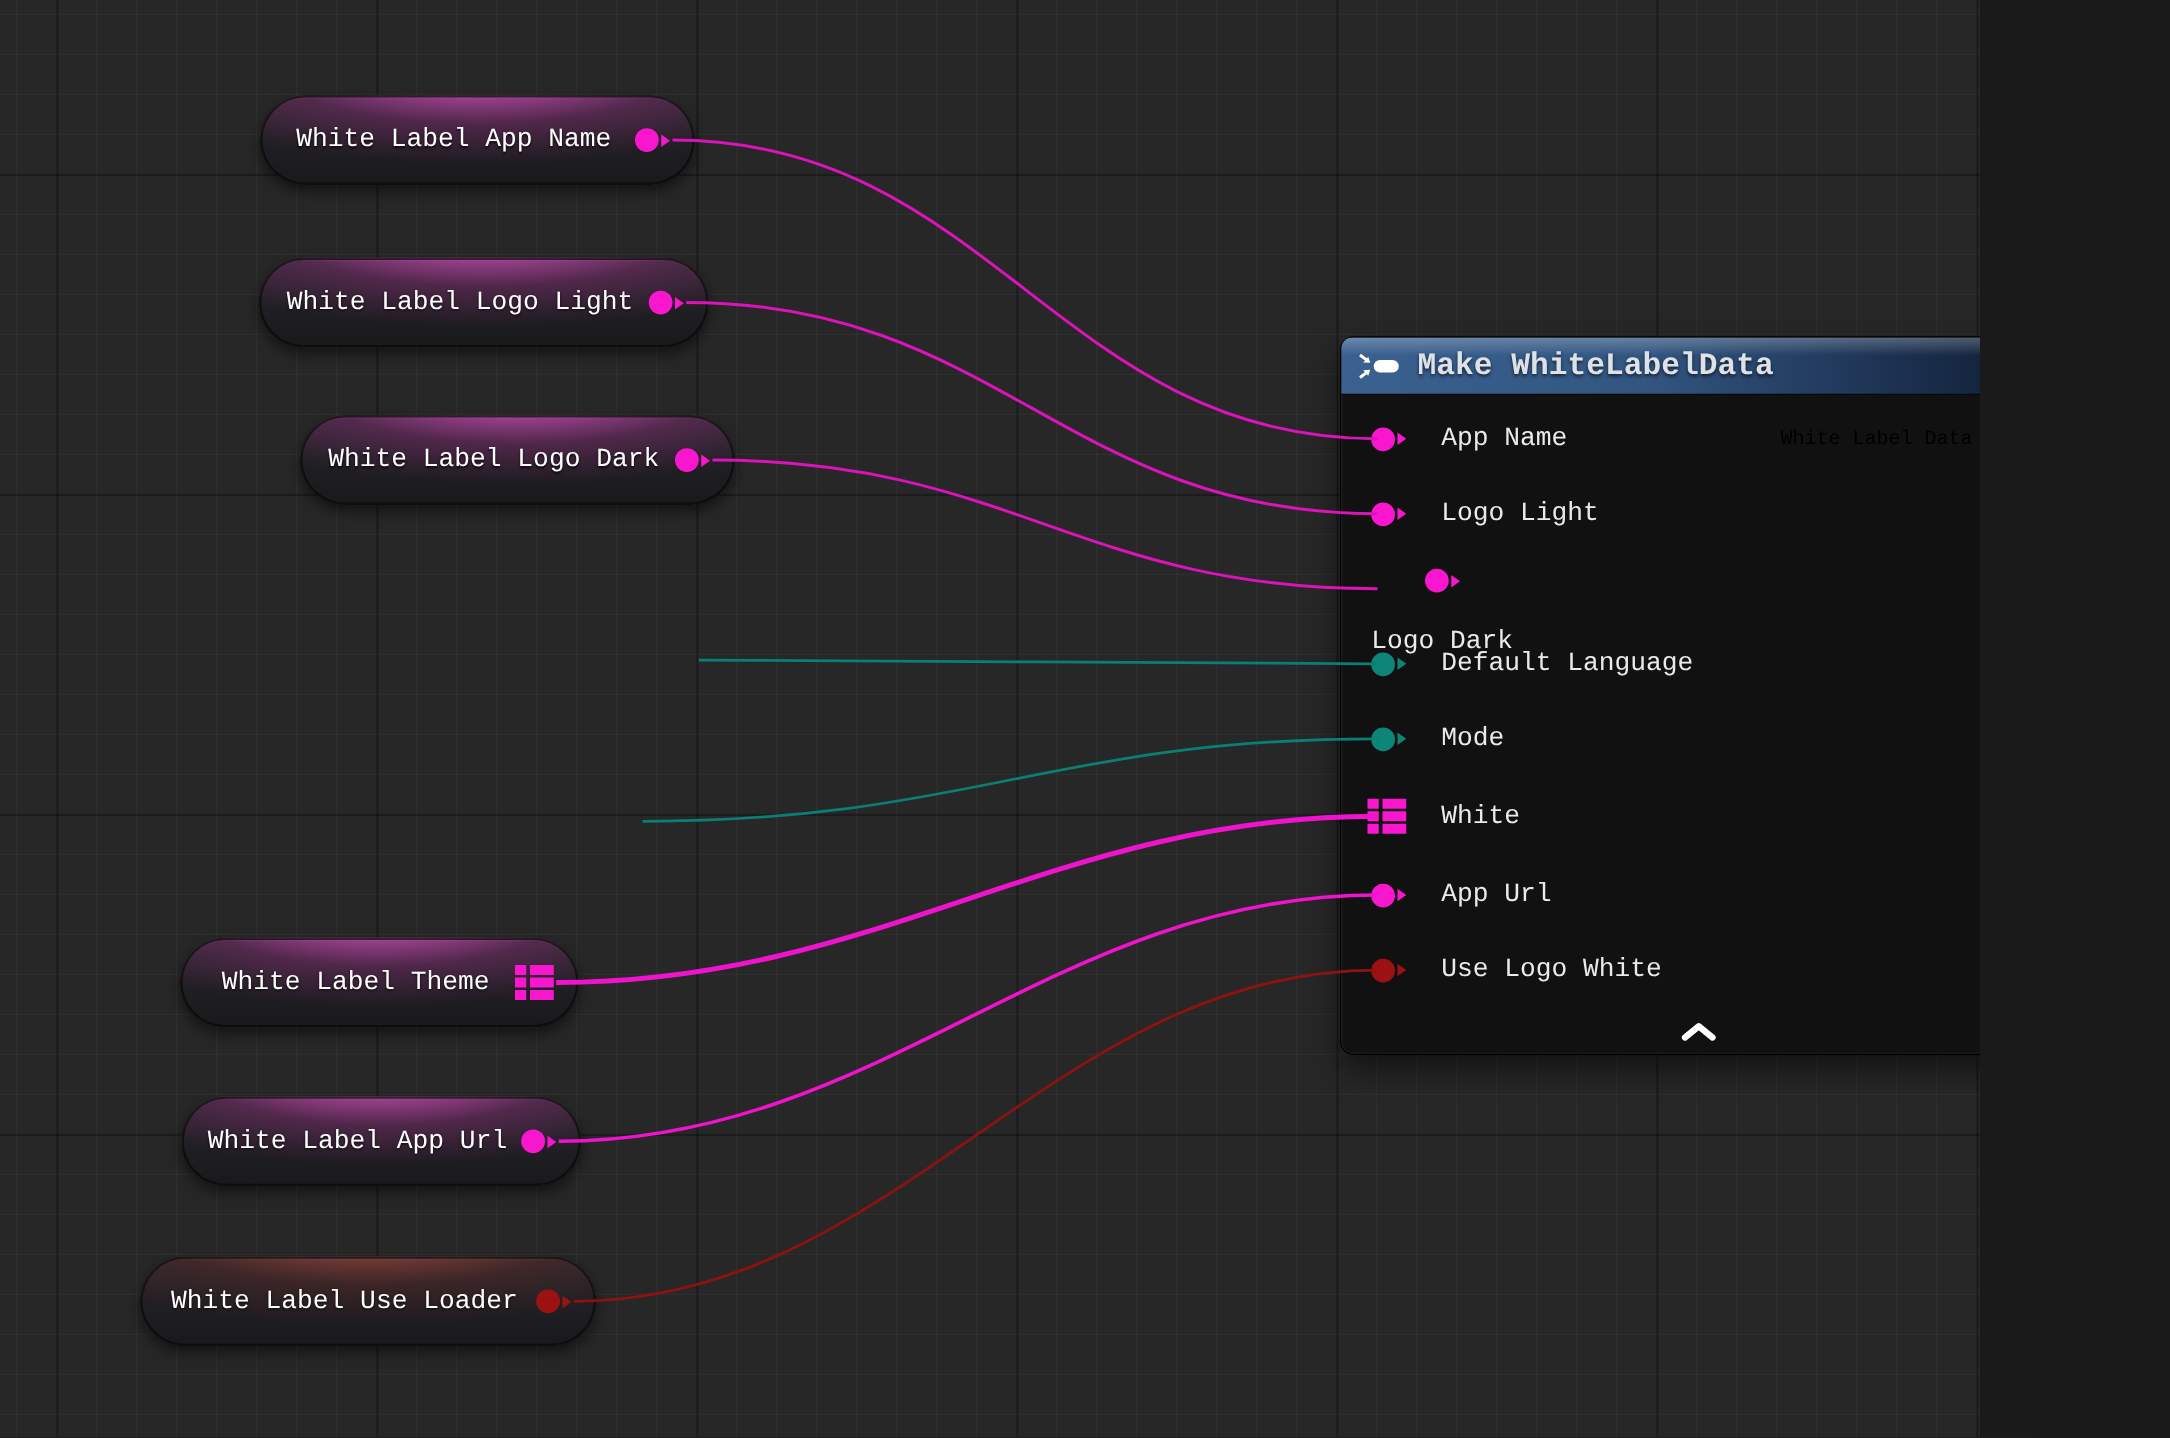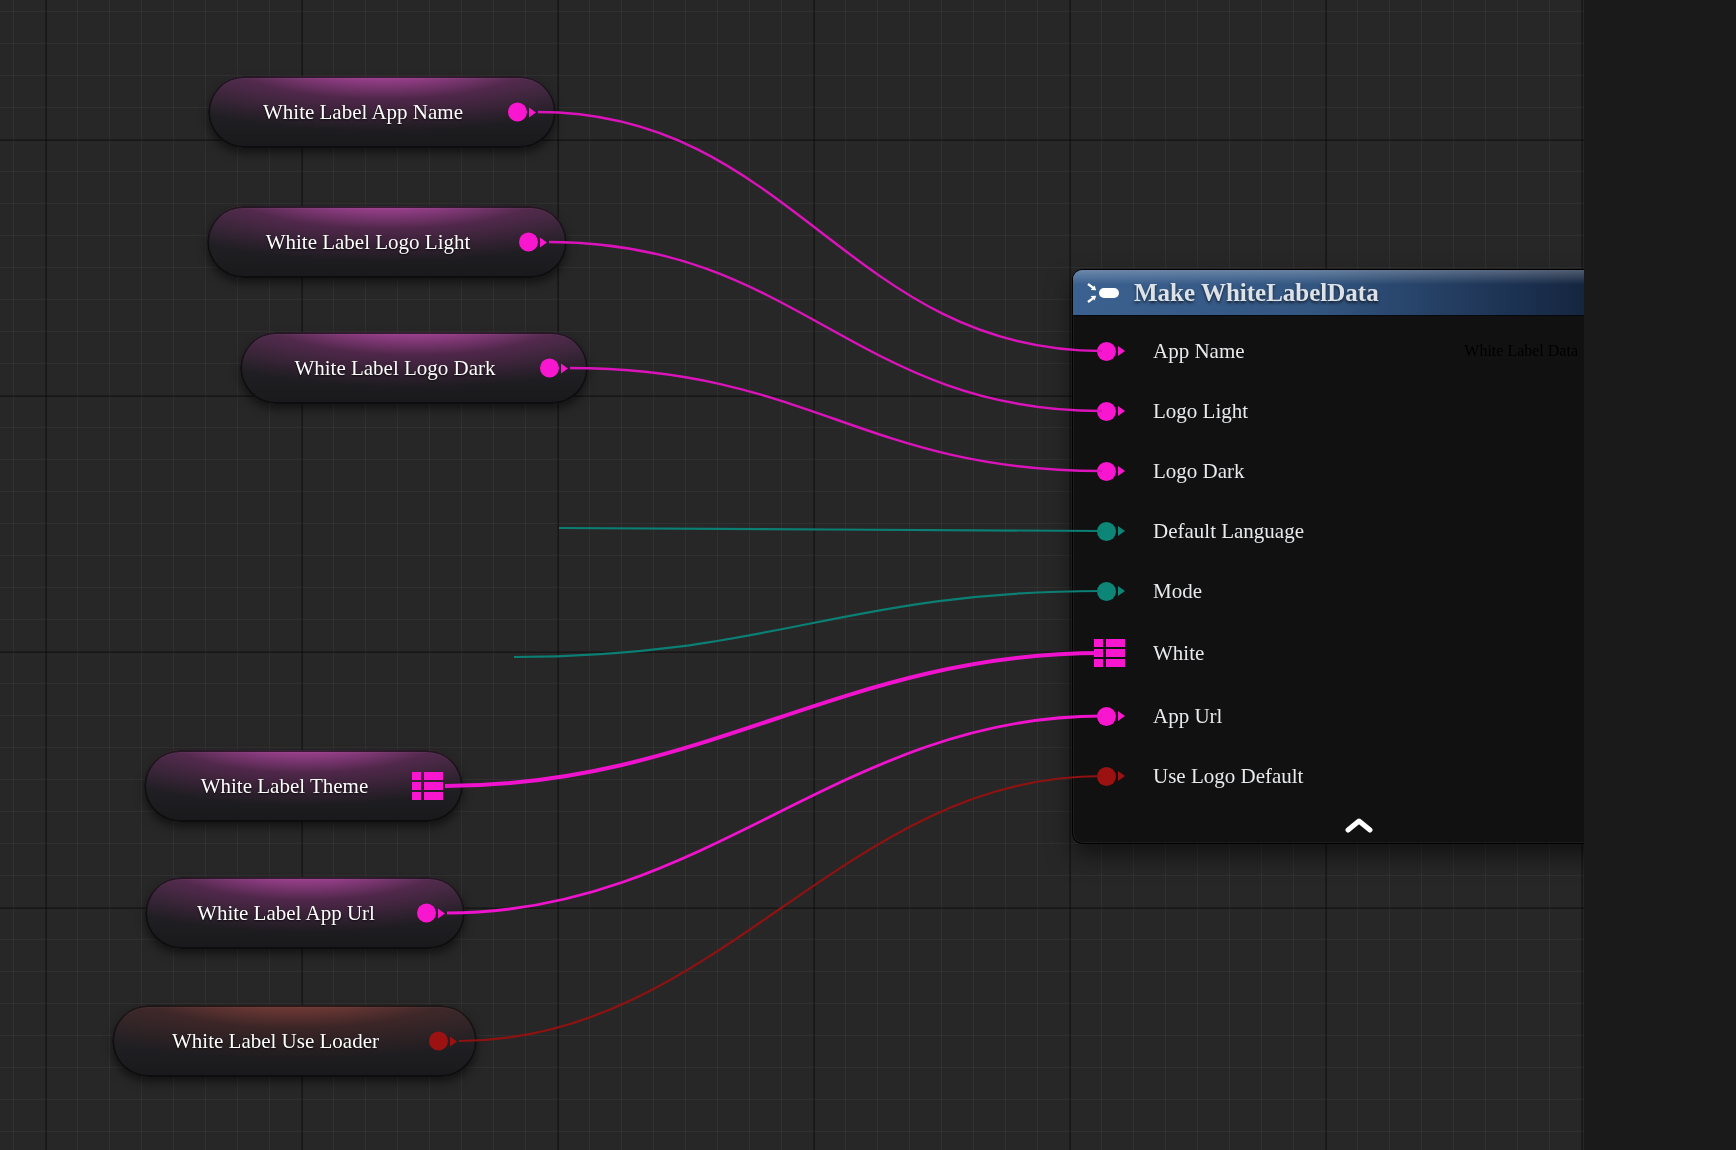--- a/index.html
+++ b/index.html
@@ -6,21 +6,21 @@
   .canvas{
     position:relative;width:1584px;height:1150px;overflow:hidden;
     background-color:#272727;
     background-image:
       linear-gradient(rgba(0,0,0,.40) 2px, transparent 2px),
       linear-gradient(90deg, rgba(0,0,0,.40) 2px, transparent 2px),
       linear-gradient(rgba(255,255,255,.045) 1px, transparent 1px),
       linear-gradient(90deg, rgba(255,255,255,.045) 1px, transparent 1px);
     background-size:256px 256px,256px 256px,32px 32px,32px 32px;
     background-position:0 139px,45px 0,0 11px,13px 0;
-    font-family:Liberation Serif, serif;
+    font-family:Liberation Mono, monospace;
   }
   
   .getter{
     position:absolute;height:72px;border-radius:36px;box-sizing:border-box;
     display:flex;align-items:center;justify-content:center;
     color:#fff;font-size:21px;white-space:nowrap;
     background:
       radial-gradient(115% 150% at 50% -28%, var(--glow) 0%, var(--glow2) 40%, rgba(28,26,30,0) 70%),
       linear-gradient(180deg,#2b292e 0%,#201f23 52%,#19181b 100%);
     box-shadow:0 5px 10px rgba(0,0,0,.5), inset 0 0 0 2px rgba(8,8,9,.7), inset 0 2px 2px rgba(255,255,255,.10);
@@ -137,21 +137,21 @@
         </span>
       <span class="plabel">App Name</span>
     </div>
     <div class="nrow" style="top:125px;">
       <span class="pin" style="--c:#f816cf">
           <i class="dot"></i>
           <i class="tri"></i>
         </span>
       <span class="plabel">Logo Light</span>
     </div>
-    <div class="nrow" style="top:185px;">
+    <div class="nrow" style="top:185px;flex-direction:column;">
       <span class="pin" style="--c:#f816cf">
           <i class="dot"></i>
           <i class="tri"></i>
         </span>
       <span class="plabel">Logo Dark</span>
     </div>
     <div class="nrow" style="top:245px;">
       <span class="pin" style="--c:#0d8577">
           <i class="dot"></i>
           <i class="tri"></i>
@@ -181,21 +181,21 @@
           <i class="dot"></i>
           <i class="tri"></i>
         </span>
       <span class="plabel">App Url</span>
     </div>
     <div class="nrow" style="top:490px;">
       <span class="pin" style="--c:#9c1212">
           <i class="dot"></i>
           <i class="tri"></i>
         </span>
-      <span class="plabel">Use Logo Default</span>
+      <span class="plabel">Use Logo White</span>
     </div>
 
     <div class="nrow-out" style="top:65px;">
       <span class="plabel">White Label Data</span>
       <span class="pin" style="--c:#1e5fd8">
           <i class="dot"></i>
           <i class="tri"></i>
         </span>
     </div>
 

